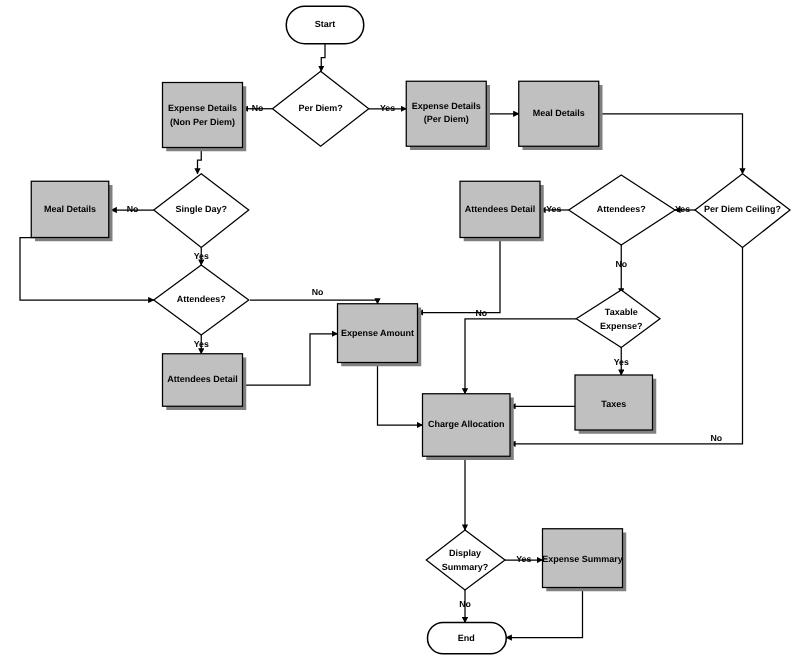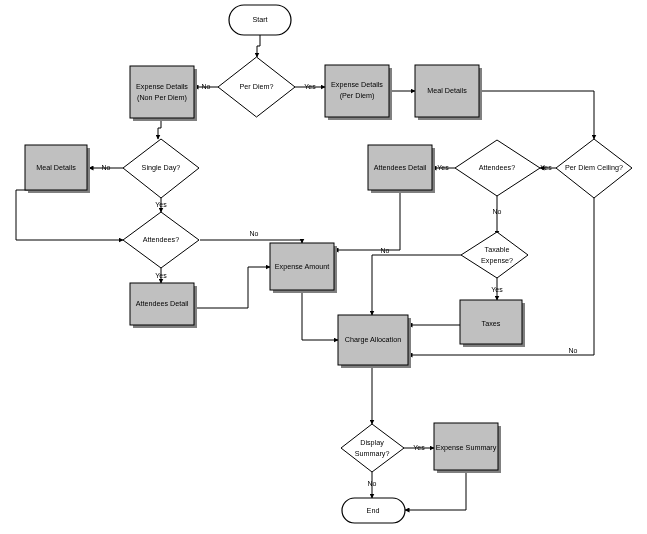--- a/index.html
+++ b/index.html
@@ -10,20 +10,21 @@
   body {
     width: 647px;
     height: 534px;
     font-family: "Liberation Sans", sans-serif;
     overflow: hidden;
   }
   #flowchart-root {
     position: relative;
     width: 647px;
     height: 534px;
+    font-weight: bold;
   }
   svg#chart {
     display: block;
     width: 647px;
     height: 534px;
   }
   .node-shape {
     fill: #c0c0c0;
     stroke: #000000;
     stroke-width: 1;

